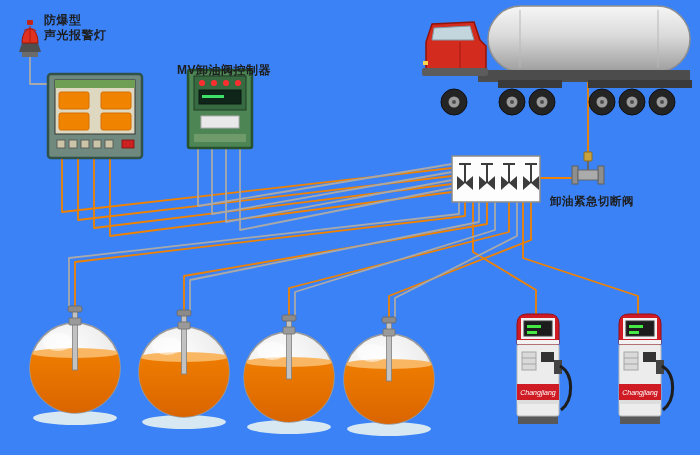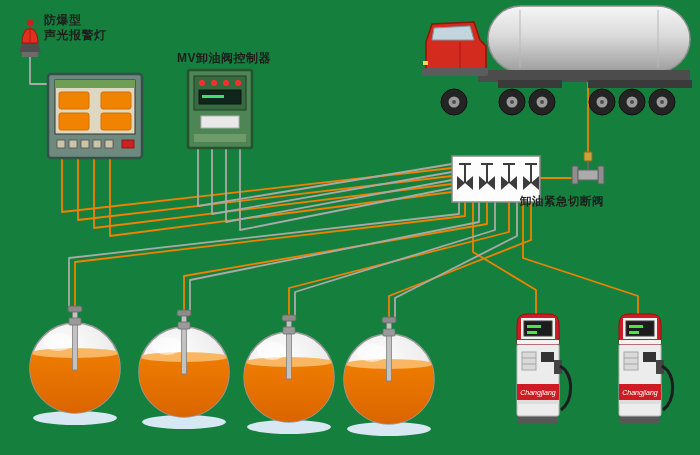--- a/index.html
+++ b/index.html
@@ -1,17 +1,17 @@
 <!DOCTYPE html>
 <html><head>
 <meta charset="utf-8">
 <style>
   *{margin:0;padding:0;box-sizing:border-box}
   html,body{width:700px;height:455px;overflow:hidden;background:#ffffff}
-  .canvas{position:relative;width:700px;height:455px;background:#15803d;
+  .canvas{position:relative;width:700px;height:455px;background:#3b82f6;
           font-family:"Liberation Sans",sans-serif}
   .canvas > svg{position:absolute;left:0;top:0}
   .lbl{position:absolute;font-weight:bold;color:#1d1d1d;font-size:12px;line-height:15px;
        white-space:nowrap;letter-spacing:.5px}
   .lbl.small{font-size:11.5px}
   .wire{fill:none;stroke-width:1.8;stroke-linejoin:round;stroke-linecap:butt}
 </style>
 </head>
 <body>
 
@@ -196,16 +196,16 @@
   <use href="#dispT" transform="translate(514,308)"></use>
   <use href="#dispT" transform="translate(616,308)"></use>
   <text x="538" y="395" text-anchor="middle" font-size="7" font-style="italic" fill="#ffffff">Changjiang</text>
   <text x="640" y="395" text-anchor="middle" font-size="7" font-style="italic" fill="#ffffff">Changjiang</text>
 </svg>
 
 <div class="lbl" style="left:44px;top:13px">
   <div>防爆型</div>
   <div>声光报警灯</div>
 </div>
-<div class="lbl" style="left:177px;top:51px">MV卸油阀控制器</div>
-<div class="lbl small" style="left:520px;top:194px">卸油紧急切断阀</div>
+<div class="lbl" style="left:177px;top:63px">MV卸油阀控制器</div>
+<div class="lbl small" style="left:550px;top:194px">卸油紧急切断阀</div>
 
 </div>
 
 </body></html>

